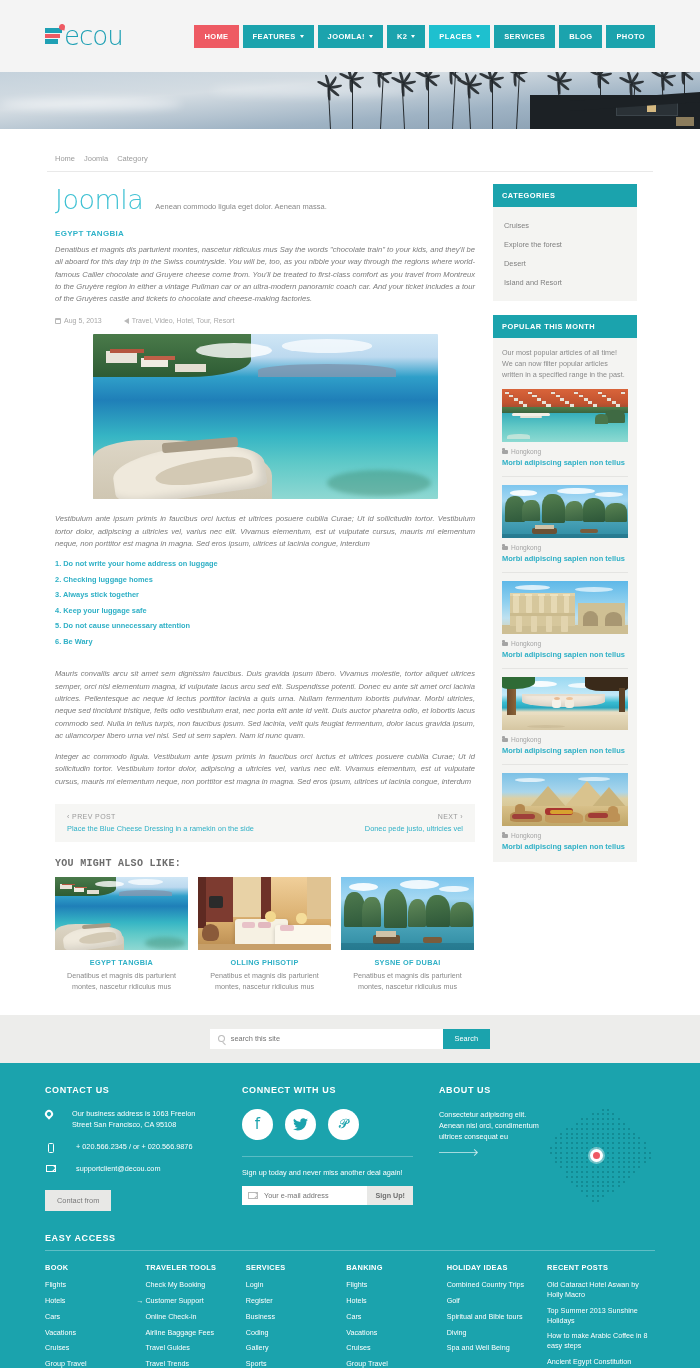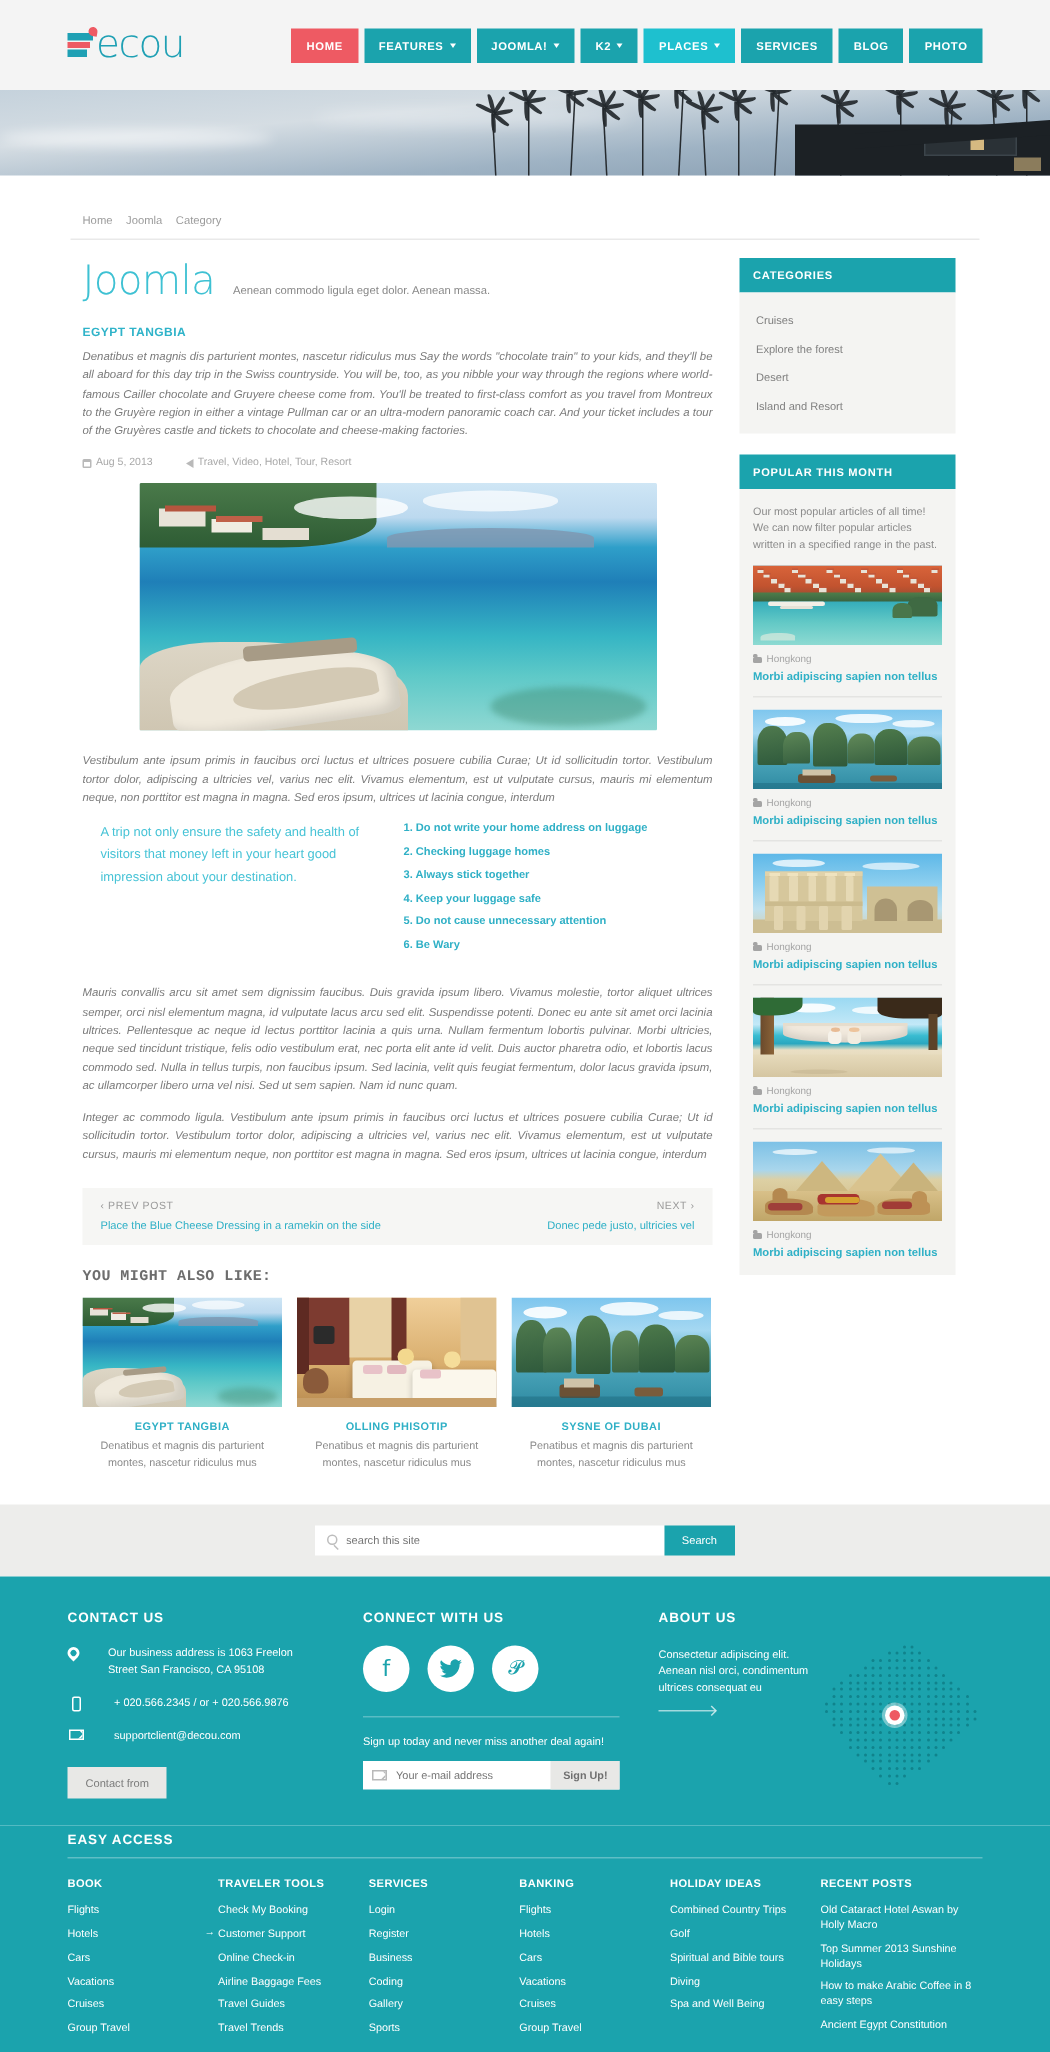--- a/index.html
+++ b/index.html
@@ -8,21 +8,21 @@
     font-family: "Liberation Sans", sans-serif;
     background: #ffffff;
     color: #6a6a6a;
     font-size: 8px;
     overflow: hidden;
   }
   .page { width: 700px; position: relative; }
 
   
   .header {
-    height: 60px; background: #f4f4f4;
+    height: 72px; background: #f4f4f4;
     display: flex; align-items: center;
   }
   .logo {
     margin-left: 45px; display: flex; align-items: center;
     font-size: 26px; letter-spacing: -1px; color: #1fa0b4;
     position: relative; font-weight: 300;
   }
   .logo-mark {
     width: 18px; height: 21px; position: relative; margin-right: 1px;
   }
@@ -464,21 +464,20 @@
               <i style="position: absolute; display: block; left: 18%; bottom: 10%; width: 28%; height: 14%; background: rgb(211, 201, 180); border-radius: 50% 50% 10% 60%; transform: rotate(-10deg);"></i>
               <i style="position: absolute; display: block; left: 20%; bottom: 30%; width: 22%; height: 6%; background: rgb(167, 155, 134); border-radius: 3px; transform: rotate(-5deg);"></i>
               <i style="position: absolute; display: block; right: 2%; bottom: 2%; width: 30%; height: 16%; background: rgba(46, 120, 90, 0.35); border-radius: 50%; filter: blur(2px);"></i>
             </div>
           </div>
 
         <p class="body">Vestibulum ante ipsum primis in faucibus orci luctus et ultrices posuere cubilia Curae; Ut id sollicitudin tortor. Vestibulum tortor dolor, adipiscing a ultricies vel, varius nec elit. Vivamus elementum, est ut vulputate cursus, mauris mi elementum neque, non porttitor est magna in magna. Sed eros ipsum, ultrices ut lacinia congue, interdum</p>
 
 
         <div class="two-col">
-          <div class="quote">A trip not only ensure the safety and health of visitors that money left in your heart good impression about your destination.</div>
           <ol class="tips" id="tips">
               <li>Do not write your home address on luggage</li>
               <li>Checking luggage homes</li>
               <li>Always stick together</li>
               <li>Keep your luggage safe</li>
               <li>Do not cause unnecessary attention</li>
               <li>Be Wary</li>
             </ol>
         </div>
 

